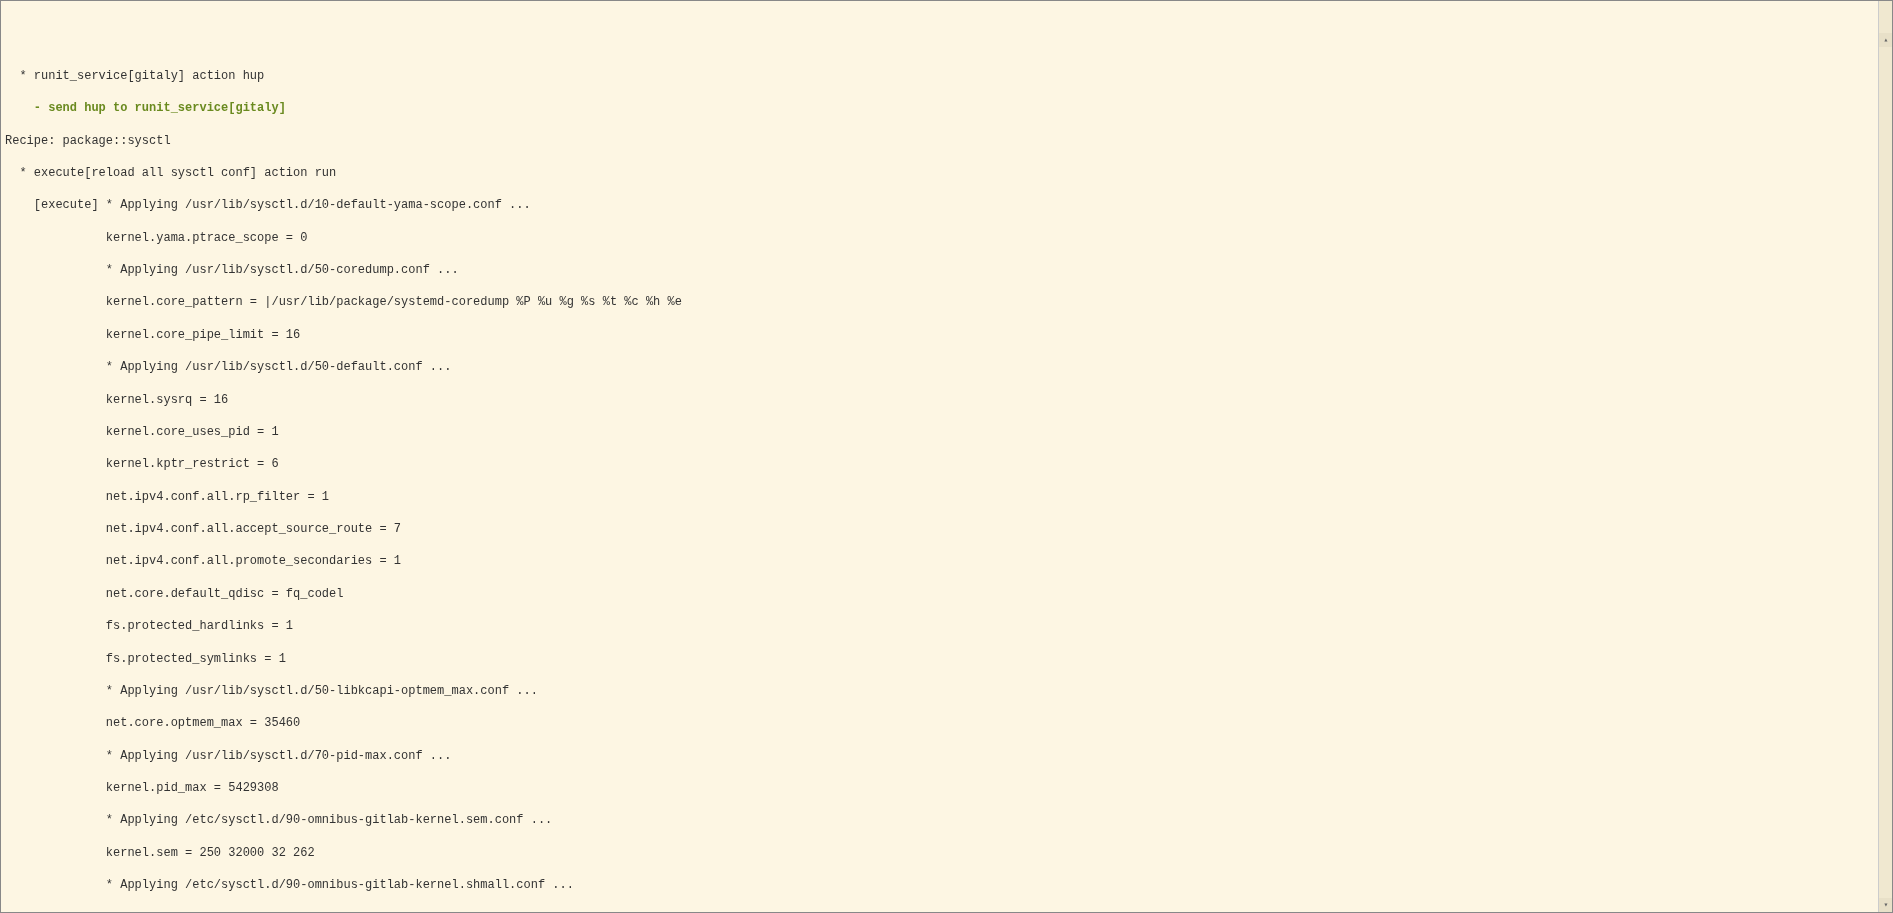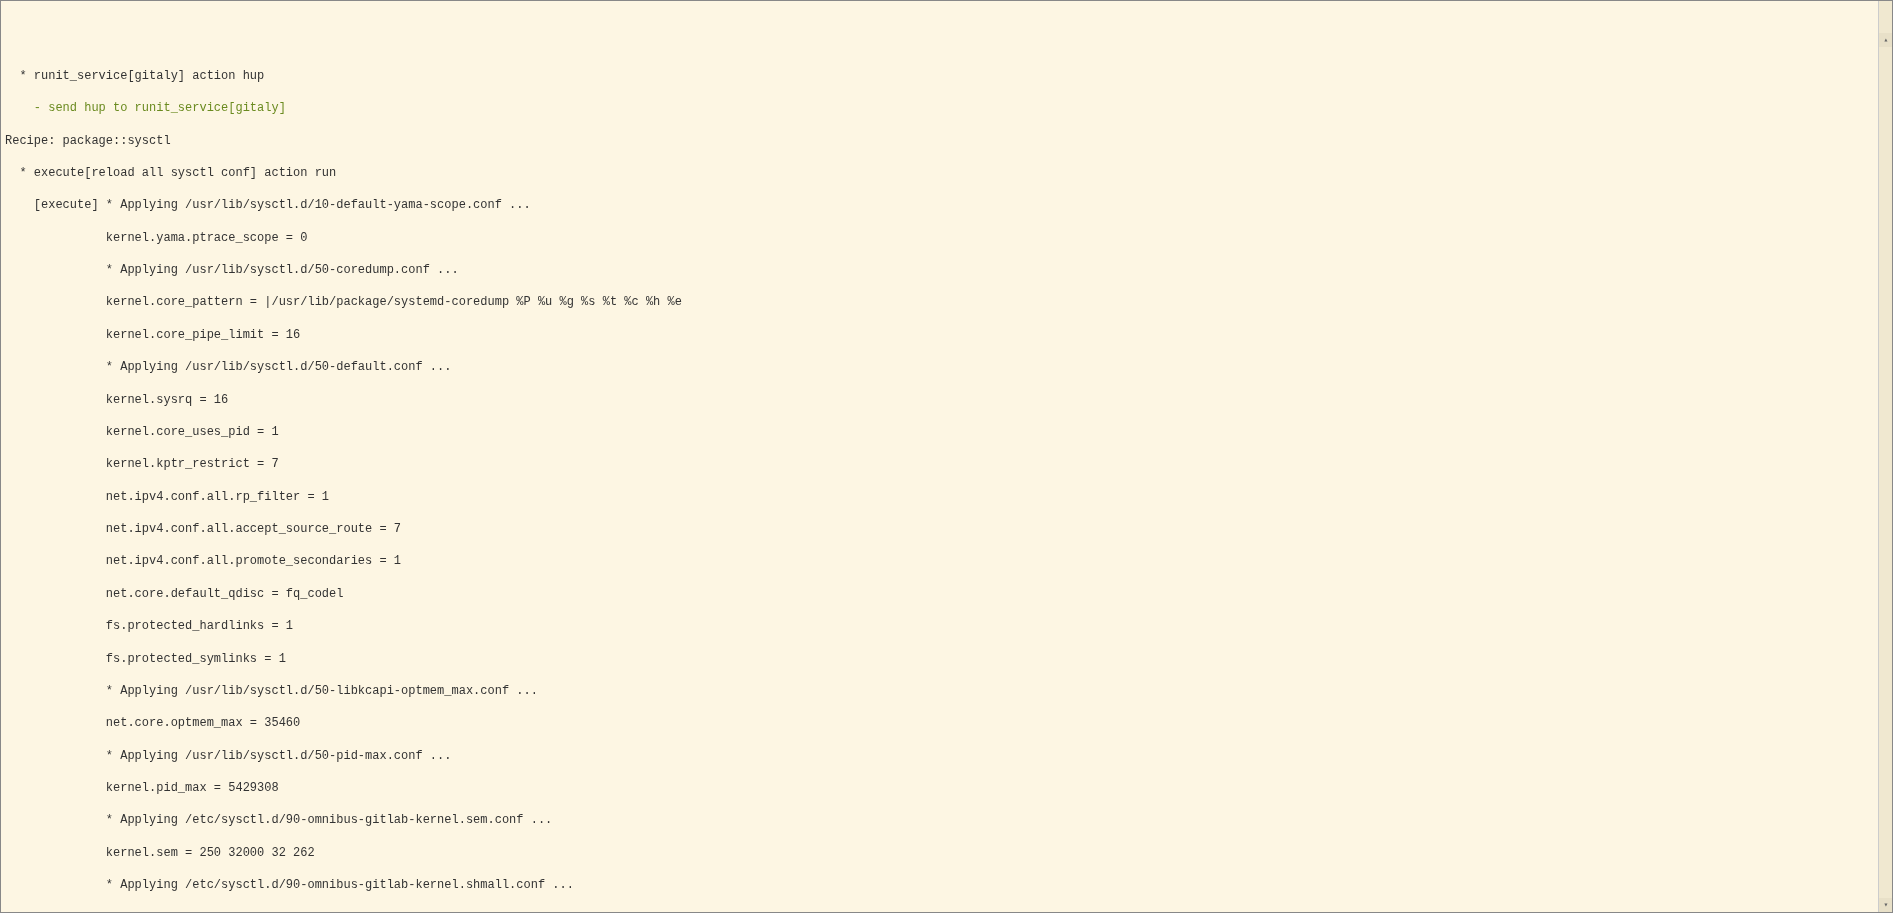--- a/index.html
+++ b/index.html
@@ -31,49 +31,49 @@
       height: 14px;
       background: #e8e0c8;
       text-align: center;
       font-size: 8px;
       line-height: 14px;
       color: #666;
       cursor: pointer;
     }
     .scroll-arrow-down { position: absolute; bottom: 0; }
     .ln { display: block; }
-    .green { color: #6a8a1f; }
+    .green { color: #6a8a1f; font-weight: bold; }
   </style>
 </head>
 <body>
 
 
 
 <span class="ln">  * runit_service[gitaly] action hup</span>
 <span class="ln green">    - send hup to runit_service[gitaly]</span>
 <span class="ln">Recipe: package::sysctl</span>
 <span class="ln">  * execute[reload all sysctl conf] action run</span>
 <span class="ln">    [execute] * Applying /usr/lib/sysctl.d/10-default-yama-scope.conf ...</span>
 <span class="ln">              kernel.yama.ptrace_scope = 0</span>
 <span class="ln">              * Applying /usr/lib/sysctl.d/50-coredump.conf ...</span>
 <span class="ln">              kernel.core_pattern = |/usr/lib/package/systemd-coredump %P %u %g %s %t %c %h %e</span>
 <span class="ln">              kernel.core_pipe_limit = 16</span>
 <span class="ln">              * Applying /usr/lib/sysctl.d/50-default.conf ...</span>
 <span class="ln">              kernel.sysrq = 16</span>
 <span class="ln">              kernel.core_uses_pid = 1</span>
-<span class="ln">              kernel.kptr_restrict = 7</span>
+<span class="ln">              kernel.kptr_restrict = 6</span>
 <span class="ln">              net.ipv4.conf.all.rp_filter = 1</span>
 <span class="ln">              net.ipv4.conf.all.accept_source_route = 7</span>
 <span class="ln">              net.ipv4.conf.all.promote_secondaries = 1</span>
 <span class="ln">              net.core.default_qdisc = fq_codel</span>
 <span class="ln">              fs.protected_hardlinks = 1</span>
 <span class="ln">              fs.protected_symlinks = 1</span>
 <span class="ln">              * Applying /usr/lib/sysctl.d/50-libkcapi-optmem_max.conf ...</span>
 <span class="ln">              net.core.optmem_max = 35460</span>
-<span class="ln">              * Applying /usr/lib/sysctl.d/50-pid-max.conf ...</span>
+<span class="ln">              * Applying /usr/lib/sysctl.d/70-pid-max.conf ...</span>
 <span class="ln">              kernel.pid_max = 5429308</span>
 <span class="ln">              * Applying /etc/sysctl.d/90-omnibus-gitlab-kernel.sem.conf ...</span>
 <span class="ln">              kernel.sem = 250 32000 32 262</span>
 <span class="ln">              * Applying /etc/sysctl.d/90-omnibus-gitlab-kernel.shmall.conf ...</span>
 <span class="ln">              kernel.shmall = 4194304</span>
 
 
 
 
 

